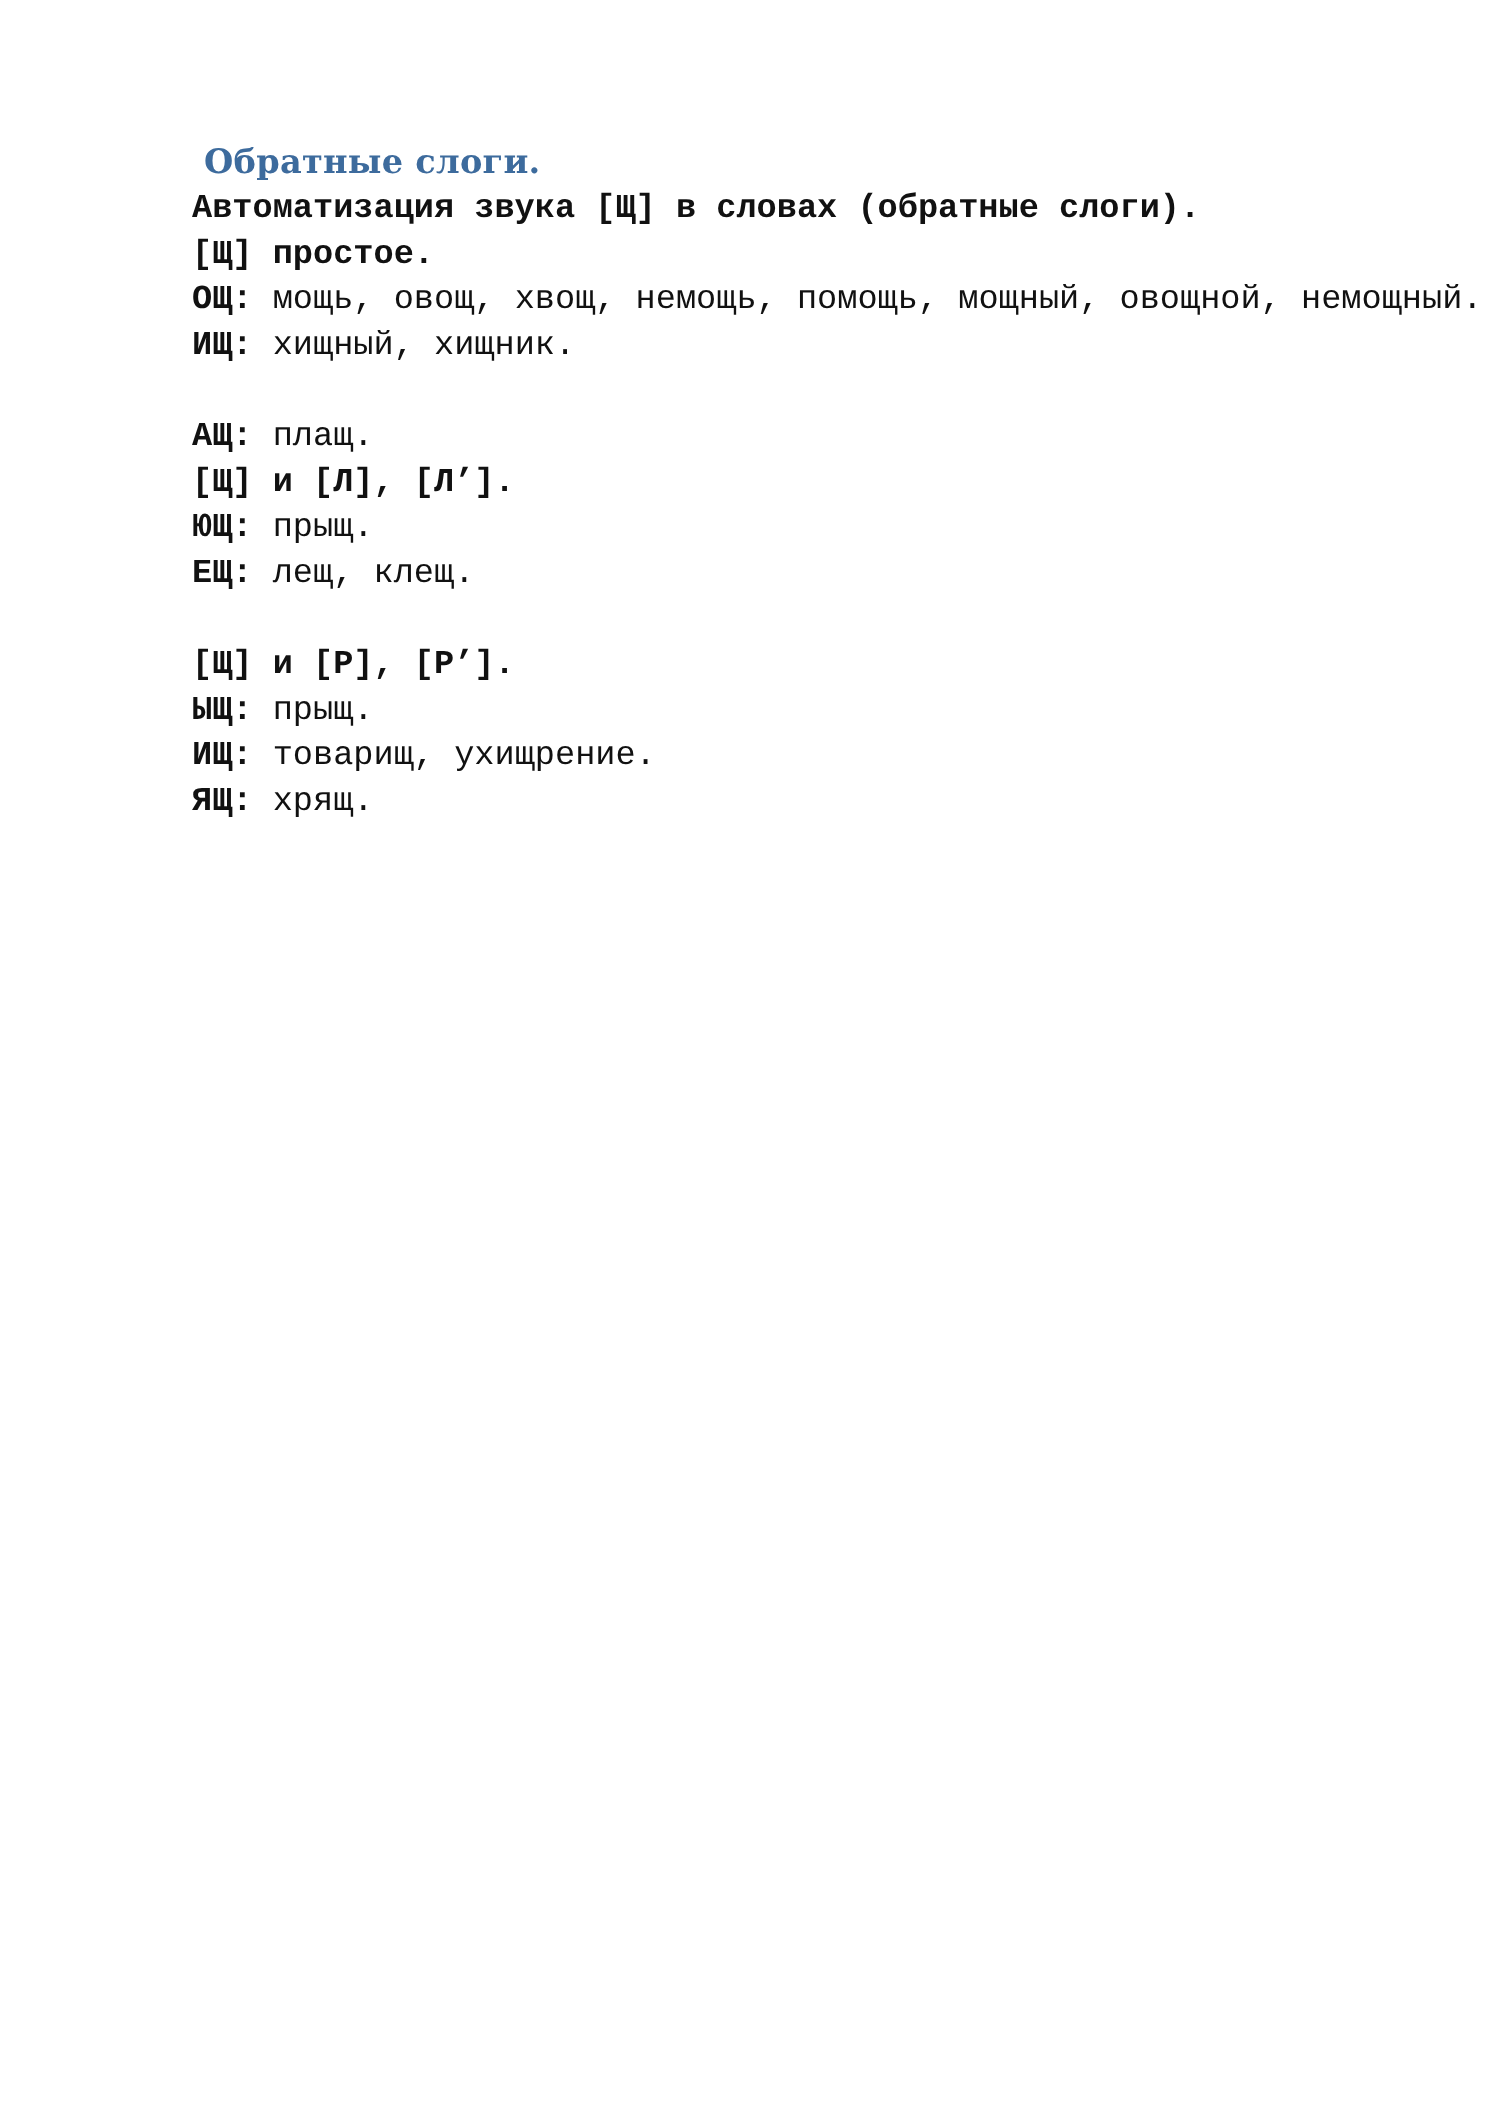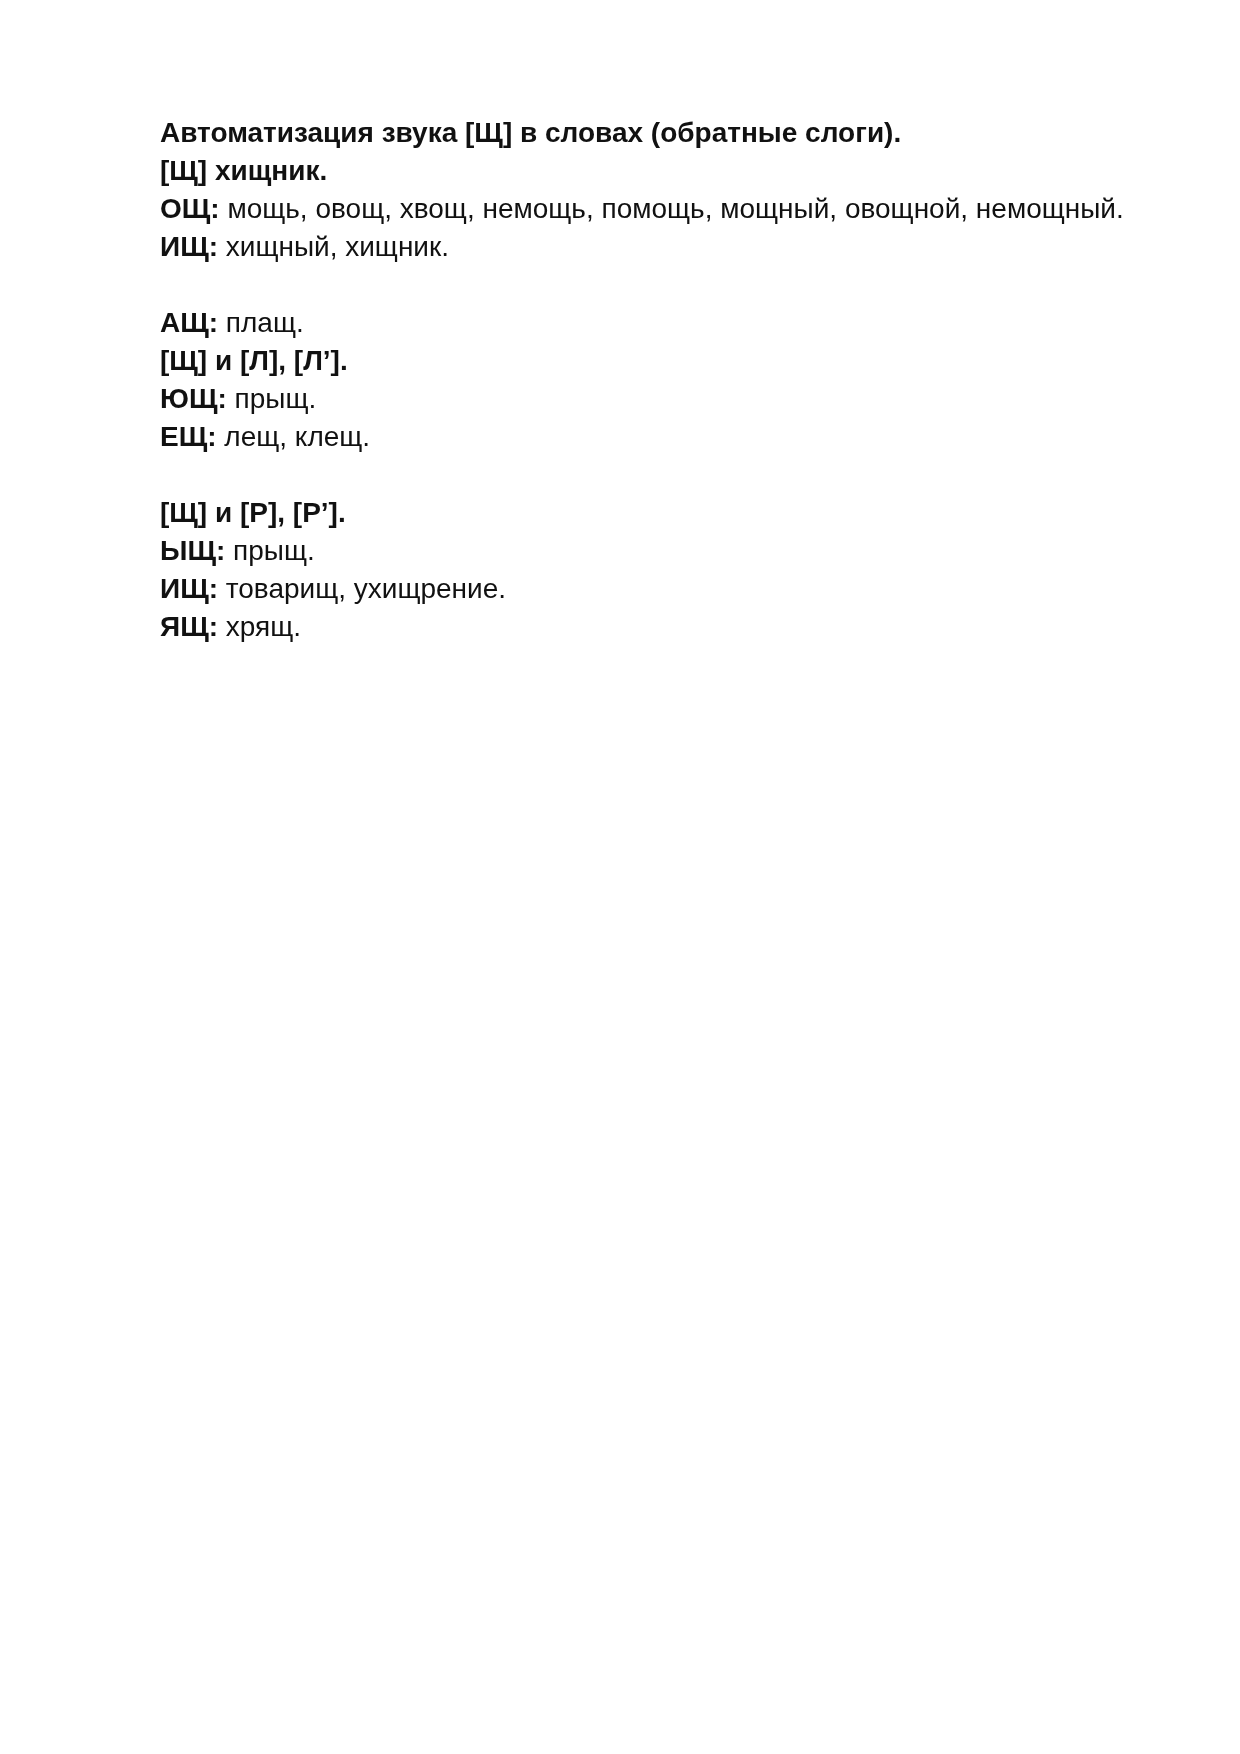--- a/index.html
+++ b/index.html
@@ -25,40 +25,41 @@
   .doc-heading {
     font-family: "DejaVu Serif", serif;
     font-weight: bold;
     font-size: 28px;
     line-height: 42px;
     color: #3d6b9d;
     letter-spacing: 0.2px;
     padding-left: 10px;
   }
   .line {
-    font-family: Liberation Sans, sans-serif;
+    font-family: Liberation Mono, monospace;
     font-size: 28px;
     line-height: 38px;
     color: #111111;
     white-space: nowrap;
   }
   .bold { font-weight: bold; }
   .blank-line { height: 38px; }
   .label { font-weight: bold; }
 </style>
 </head>
 <body>
 
 <div class="page">
   <div class="text-block">
 
+    <div class="doc-heading" style="color: rgb(61, 107, 157);">Обратные слоги.</div>
 
     <div class="line bold">Автоматизация звука [Щ] в словах (обратные слоги).</div>
 
-    <div class="line bold">[Щ] хищник.</div>
+    <div class="line bold">[Щ] простое.</div>
     <div class="line"><span class="label">ОЩ:</span> <span>мощь, овощ, хвощ, немощь, помощь, мощный, овощной, немощный.</span></div>
     <div class="line"><span class="label">ИЩ:</span> <span>хищный, хищник.</span></div>
 
     <div class="blank-line"></div>
 
     <div class="line"><span class="label">АЩ:</span> <span>плащ.</span></div>
     <div class="line bold">[Щ] и [Л], [Л’].</div>
     <div class="line"><span class="label">ЮЩ:</span> <span>прыщ.</span></div>
     <div class="line"><span class="label">ЕЩ:</span> <span>лещ, клещ.</span></div>
 

